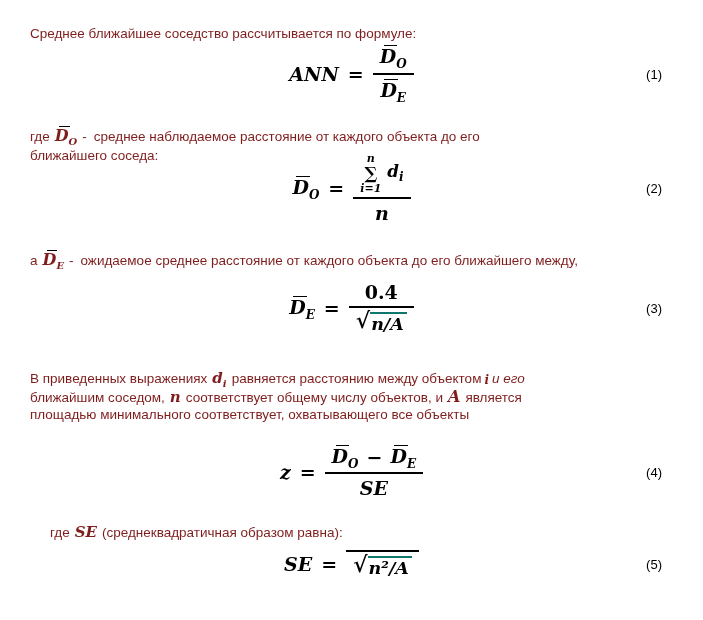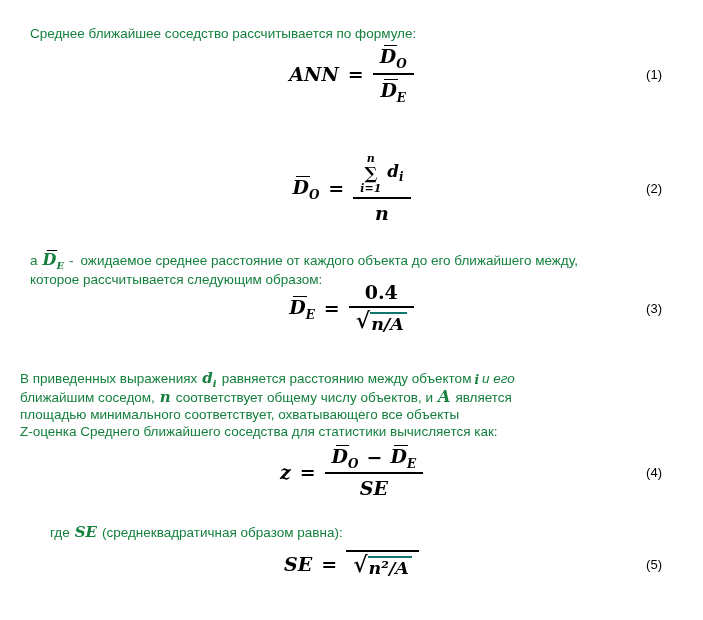--- a/index.html
+++ b/index.html
@@ -10,21 +10,21 @@
     background: #ffffff;
     color: #000000;
     overflow: hidden;
     font-family: "Liberation Sans", sans-serif;
   }
   
   .para {
     position: absolute;
     font-size: 13.5px;
     line-height: 17px;
-    color: #15803d;
+    color: #7f1d1d;
     white-space: nowrap;
   }
   .para .txt { white-space: pre; }
   
   .imath {
     font-family: "DejaVu Serif", serif;
     font-style: italic;
     font-weight: bold;
     font-size: 15px;
     line-height: 1;
@@ -127,20 +127,25 @@
       <span class="fnum">
           <span class="mvar"><span class="bar">D</span><sub>O</sub></span>
         </span>
       <span class="fden">
           <span class="mvar"><span class="bar">D</span><sub>E</sub></span>
         </span>
     </span>
     <span class="eqnum">(1)</span>
   </div>
 
+  <p class="para" style="top:112px; left:30px;">
+    <span class="txt">где</span><span class="imath big"><span class="bar">D</span><sub>O</sub></span><span class="txt dash">-</span><span class="txt">среднее наблюдаемое расстояние от каждого объекта до его</span>
+    <br>
+    <span class="txt">ближайшего соседа:</span>
+  </p>
 
   <div class="eqrow" style="top:150px; height:76px;">
     <span class="mvar"><span class="bar">D</span><sub>O</sub></span>
     <span class="eqs">=</span>
     <span class="frac">
       <span class="fnum" style="font-size:0.88em;">
         <span class="sum">
           <span class="sum-limit">n</span>
           <span class="sum-sym">∑</span>
           <span class="sum-limit">i=1</span>
@@ -150,48 +155,46 @@
       <span class="fden">
           <span class="mvar">n</span>
         </span>
     </span>
     <span class="eqnum">(2)</span>
   </div>
 
   <p class="para" style="top:236px; left:30px;">
     <span class="txt">а</span><span class="imath big"><span class="bar">D</span><sub>E</sub></span><span class="txt dash">-</span><span class="txt">ожидаемое среднее расстояние от каждого объекта до его ближайшего между,</span>
     <br>
-    <span class="txt">которое рассчитывается следующим образом:</span>
   </p>
 
   <div class="eqrow" style="top:278px; height:60px;">
     <span class="mvar"><span class="bar">D</span><sub>E</sub></span>
     <span class="eqs">=</span>
     <span class="frac">
       <span class="fnum">
           <span class="rm">0.4</span>
         </span>
       <span class="fden">
         <span class="sqrt">
           <span class="sqrt-sym">√</span>
             <span class="radicand">n/A</span>
         </span>
       </span>
     </span>
     <span class="eqnum">(3)</span>
   </div>
 
-  <p class="para" style="top:356px; left:20px;">
+  <p class="para" style="top:356px; left:30px;">
     <span class="txt">В приведенных выражениях</span><span class="imath"><span>d</span><sub>i</sub></span><span class="txt">равняется расстоянию между объектом</span><span class="imath small">i</span><span class="txt ital">и его</span>
     <br>
     <span class="txt">ближайшим соседом,</span><span class="imath">n</span><span class="txt">соответствует общему числу объектов, и</span><span class="imath big">A</span><span class="txt">является</span>
     <br>
     <span class="txt">площадью минимального соответствует, охватывающего все объекты</span>
     <br>
-    <span class="txt">Z-оценка Среднего ближайшего соседства для статистики вычисляется как:</span>
   </p>
 
   <div class="eqrow" style="top:440px; height:64px;">
     <span class="mvar">z</span>
     <span class="eqs">=</span>
     <span class="frac">
       <span class="fnum">
         <span class="mvar"><span class="bar">D</span><sub>O</sub></span>
         <span class="op">−</span>
         <span class="mvar"><span class="bar">D</span><sub>E</sub></span>

